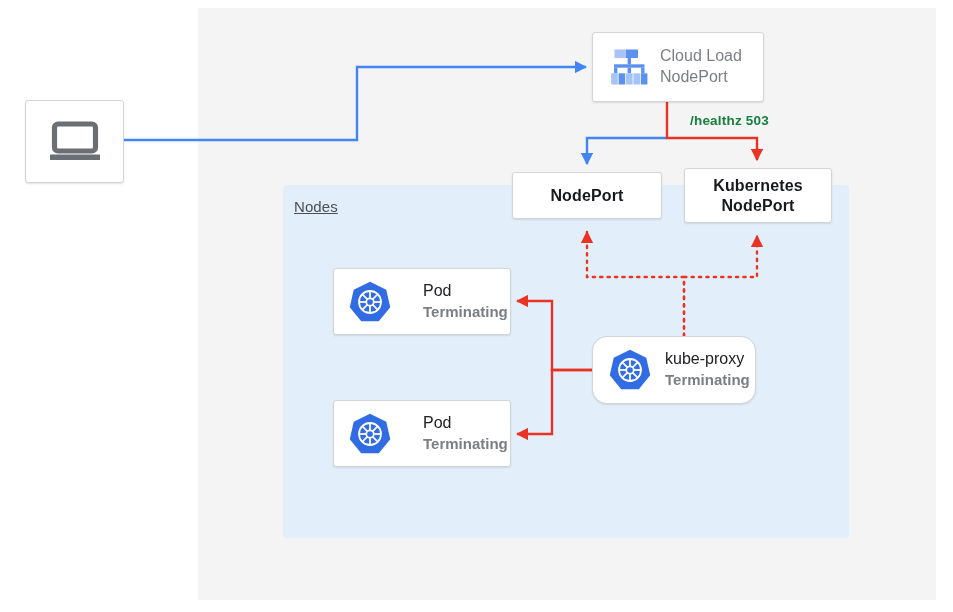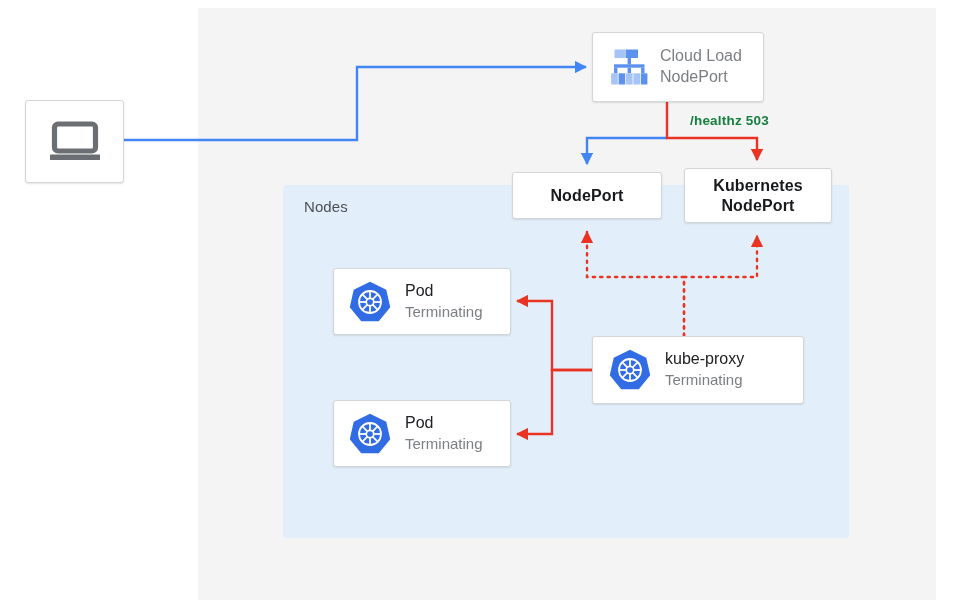--- a/index.html
+++ b/index.html
@@ -35,25 +35,26 @@
     position: absolute;
     left: 283px;
     top: 185px;
     width: 566px;
     height: 353px;
     background: #e2effb;
     border-radius: 4px;
   }
   .region-nodes-label {
     position: absolute;
-    left: 304px;
+    left: 294px;
     top: 198px;
     font-size: 15px;
     color: #4b5054;
     letter-spacing: 0.1px;
+    text-decoration: underline;
   }
 
   
   #wires {
     position: absolute;
     left: 0;
     top: 0;
     width: 953px;
     height: 612px;
     pointer-events: none;
@@ -99,21 +100,21 @@
     line-height: 1.3;
   }
   .title-muted {
     font-size: 16px;
     font-weight: normal;
     color: #7b7f83;
     line-height: 1.3;
   }
   .subtitle-muted {
     font-size: 15px;
-    font-weight: normal;
+    font-weight: bold;
     color: #7b7f83;
     line-height: 1.35;
   }
 
   
   #client-node {
     left: 25px; top: 100px; width: 99px; height: 83px;
     justify-content: center;
   }
   #clb-node {
@@ -132,25 +133,26 @@
 
   #pod-node-1 {
     left: 333px; top: 268px; width: 178px; height: 67px;
     padding-left: 10px;
   }
   #pod-node-2 {
     left: 333px; top: 400px; width: 178px; height: 67px;
     padding-left: 10px;
   }
   .pod-node .node-icon { width: 52px; }
-  .pod-node .node-text { margin-left: 9px; }
+  .pod-node .node-text { margin-left: 27px; }
 
   #kubeproxy-node {
-    left: 592px; top: 336px; width: 212px; height: 68px;
+    left: 592px; top: 336px; width: 164px; height: 68px;
     padding-left: 11px;
+    border-radius: 15px;
   }
   #kubeproxy-node .node-icon { width: 52px; }
   #kubeproxy-node .node-text { margin-left: 9px; }
 
   
   .edge-label {
     position: absolute;
     font-size: 13.5px;
     font-weight: bold;
     color: #15803d;

